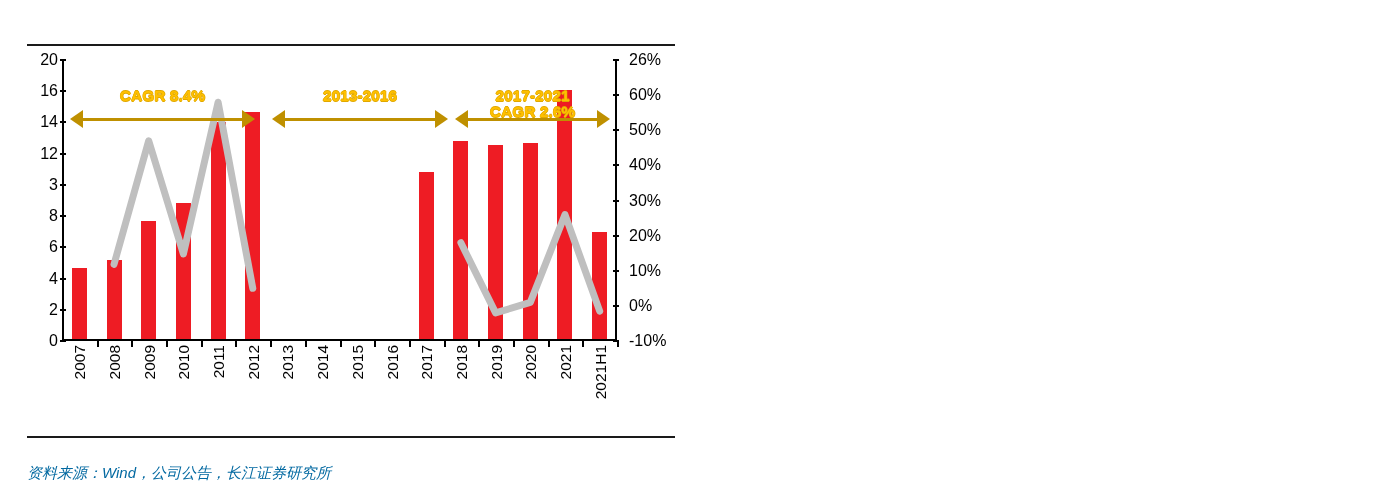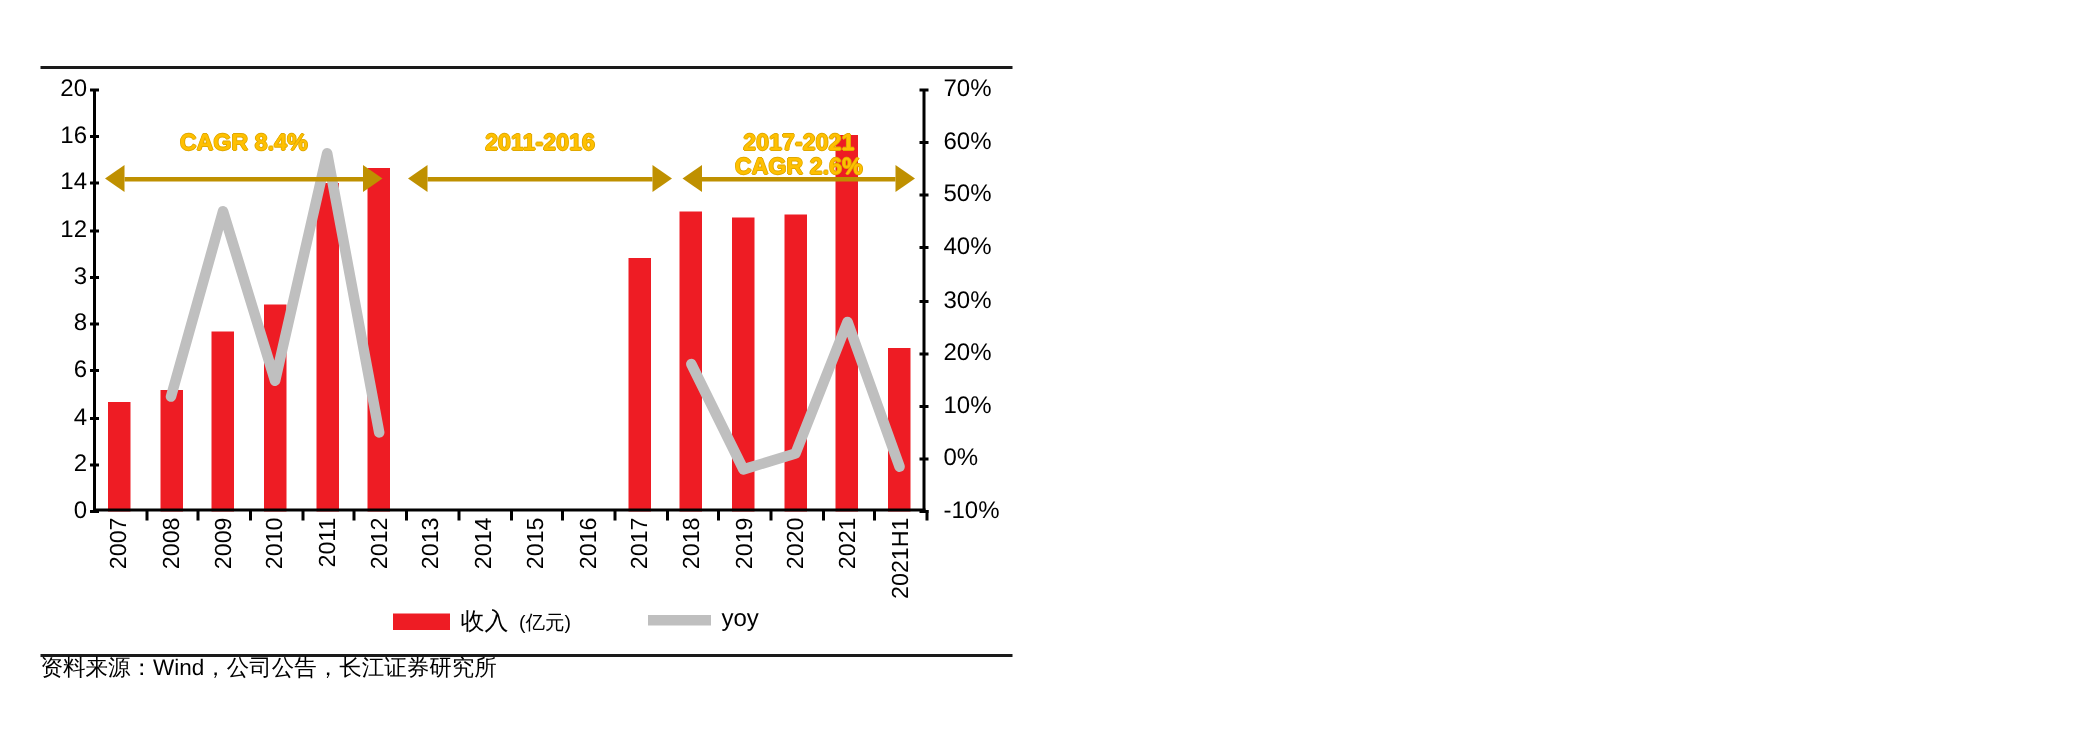--- a/index.html
+++ b/index.html
@@ -26,22 +26,22 @@
     position: absolute; left: 27px; top: 44px; width: 648px;
     height: 2px; background: #1a1a1a;
   }
 
   
   .src-rule {
     position: absolute; left: 27px; bottom: 53px; width: 648px;
     height: 2px; background: #1a1a1a;
   }
   .src-text {
-    position: absolute; left: 27px; bottom: 36px;
-    font-size: 15px; color: #000000; white-space: nowrap;
+    position: absolute; left: 27px; bottom: 8px;
+    font-size: 15px; color: #0369a1; white-space: nowrap; font-style: italic;
   }
 
   
   .lc-plot {
     position: absolute; left: 62px; top: 60px;
     width: 555px; height: 281px;
   }
   .lc-axis-line { position: absolute; background: #000; }
   .lc-yleft-labels, .lc-yright-labels {
     position: absolute; top: 60px; height: 281px; width: 44px;
@@ -111,21 +111,21 @@
       </div>
     <div class="lc-yright-labels" id="lcYRight">
         <div class="ytick" style="top: 281px;">-10%</div>
         <div class="ytick" style="top: 245.875px;">0%</div>
         <div class="ytick" style="top: 210.75px;">10%</div>
         <div class="ytick" style="top: 175.625px;">20%</div>
         <div class="ytick" style="top: 140.5px;">30%</div>
         <div class="ytick" style="top: 105.375px;">40%</div>
         <div class="ytick" style="top: 70.25px;">50%</div>
         <div class="ytick" style="top: 35.125px;">60%</div>
-        <div class="ytick" style="top: 0px;">70%</div>
+        <div class="ytick" style="top: 0px;">26%</div>
       </div>
 
     <div class="lc-plot" id="lcPlot">
       <div class="lc-bars" id="lcBars">
           <div class="tickmark" style="left: 34.6875px; bottom: -6px; width: 2px; height: 7px;"></div>
           <div class="lc-bar" style="left: 9.84375px; height: 72.5917px; background: rgb(238, 28, 36);"></div>
           <div class="tickmark" style="left: 69.375px; bottom: -6px; width: 2px; height: 7px;"></div>
           <div class="lc-bar" style="left: 44.5312px; height: 81.1778px; background: rgb(238, 28, 36);"></div>
           <div class="tickmark" style="left: 104.062px; bottom: -6px; width: 2px; height: 7px;"></div>
           <div class="lc-bar" style="left: 79.2188px; height: 120.206px; background: rgb(238, 28, 36);"></div>
@@ -181,21 +181,21 @@
       </div>
 
     <div id="cagrSegs">
         <div class="cagr-seg" style="left: 70px; top: 88px; width: 185px;">
           <div>CAGR 8.4%</div>
         </div>
         <div class="cagr-arrow" style="left: 83px; top: 118px; width: 159px;"></div>
         <div class="arrow-head arrow-left" style="left: 70px; top: 110px;"></div>
         <div class="arrow-head arrow-right" style="left: 242px; top: 110px;"></div>
         <div class="cagr-seg" style="left: 272px; top: 88px; width: 176px;">
-          <div>2011-2016</div>
+          <div>2013-2016</div>
         </div>
         <div class="cagr-arrow" style="left: 285px; top: 118px; width: 150px;"></div>
         <div class="arrow-head arrow-left" style="left: 272px; top: 110px;"></div>
         <div class="arrow-head arrow-right" style="left: 435px; top: 110px;"></div>
         <div class="cagr-seg" style="left: 455px; top: 88px; width: 155px;">
           <div>2017-2021</div>
           <div>CAGR 2.6%</div>
         </div>
         <div class="cagr-arrow" style="left: 468px; top: 118px; width: 129px;"></div>
         <div class="arrow-head arrow-left" style="left: 455px; top: 110px;"></div>
@@ -213,31 +213,20 @@
         <div class="lc-xlabel" style="left: 252.156px;">2014</div>
         <div class="lc-xlabel" style="left: 286.844px;">2015</div>
         <div class="lc-xlabel" style="left: 321.531px;">2016</div>
         <div class="lc-xlabel" style="left: 356.219px;">2017</div>
         <div class="lc-xlabel" style="left: 390.906px;">2018</div>
         <div class="lc-xlabel" style="left: 425.594px;">2019</div>
         <div class="lc-xlabel" style="left: 460.281px;">2020</div>
         <div class="lc-xlabel" style="left: 494.969px;">2021</div>
         <div class="lc-xlabel" style="left: 529.656px;">2021H1</div>
       </div>
-    <div class="lc-legend" id="lcLegend">
-        <div class="lg-item" style="left: 200px; top: 0px;">
-          <span class="lg-swatch-bar" style="background: rgb(238, 28, 36);"></span>
-          <span>收入</span>
-          <span class="lg-sub">(亿元)</span>
-        </div>
-        <div class="lg-item" style="left: 370px; top: 0px;">
-          <span class="lg-swatch-line" style="background: rgb(191, 191, 191);"></span>
-          <span>yoy</span>
-        </div>
-      </div>
 
     <div class="src-rule"></div>
     <div class="src-text">资料来源：Wind，公司公告，长江证券研究所</div>
   </div>
 
   <div class="panel panel-right">
 
     <div id="rcXLabels"></div>
 
   </div>

